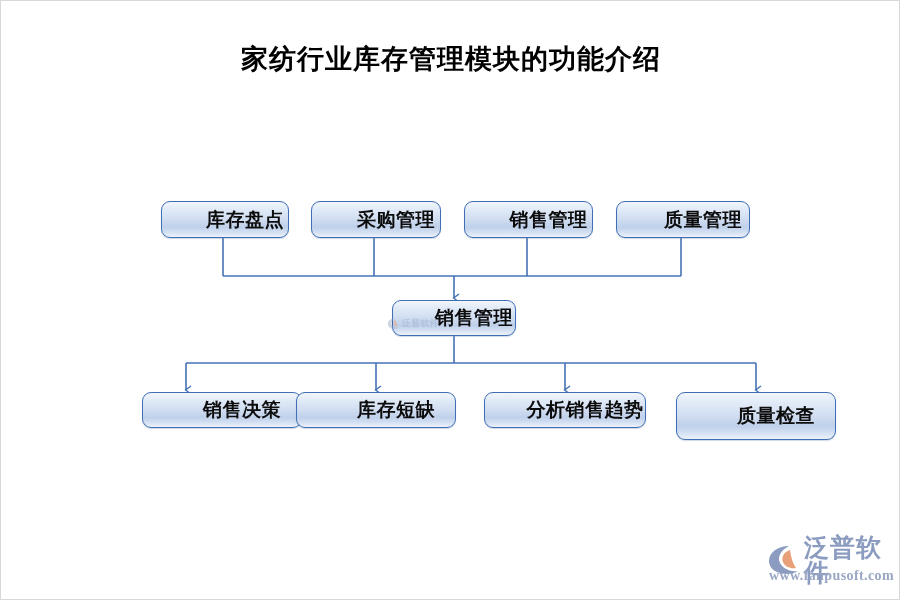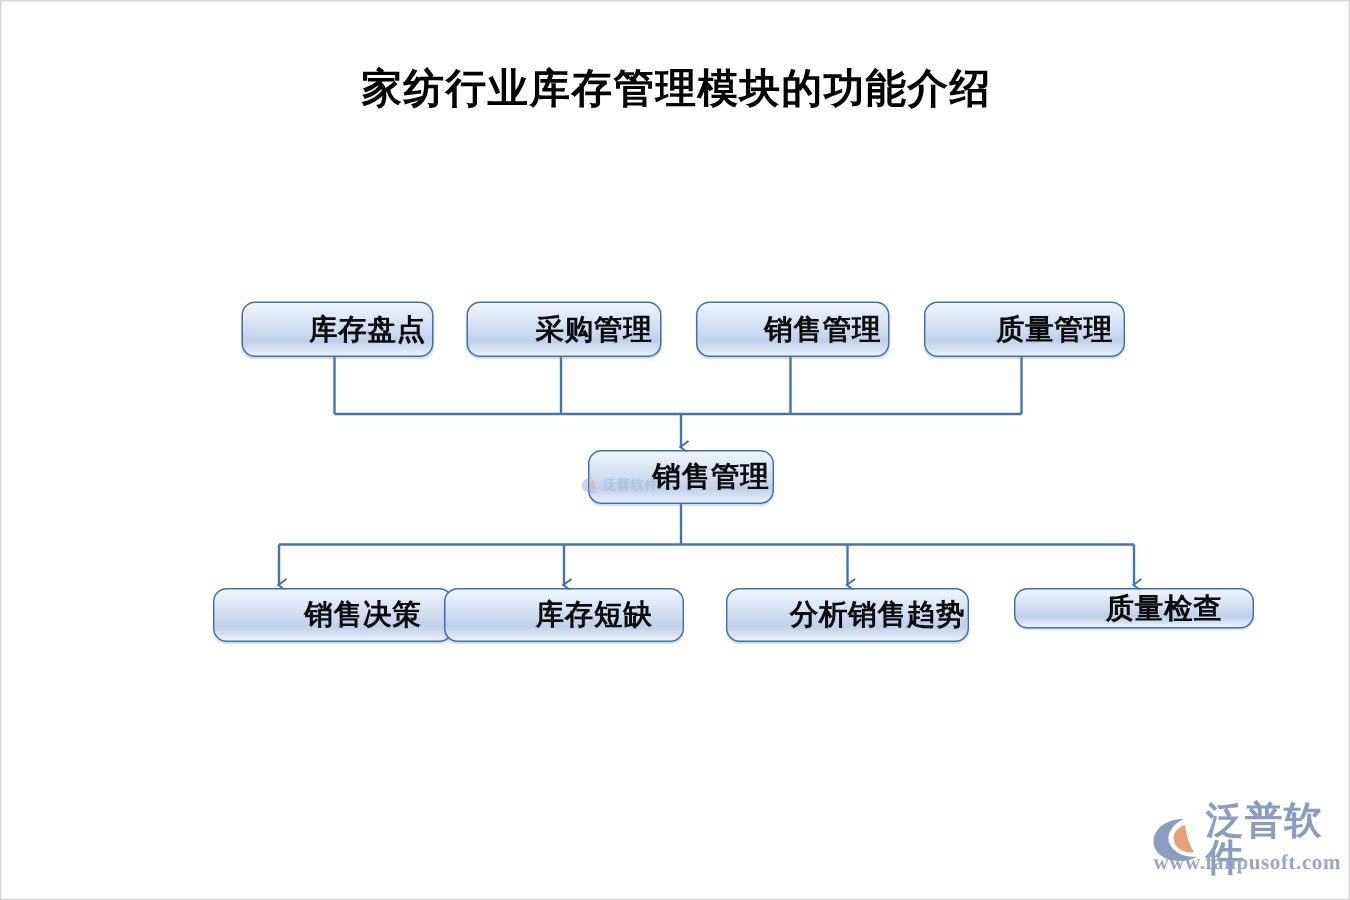--- a/index.html
+++ b/index.html
@@ -213,21 +213,21 @@
 
   <div class="node" style="left:105px; top:391px; width:160px; height:36px;margin-left:36px;">
     <span>销售决策</span>
   </div>
   <div class="node" style="left:483px; top:391px; width:162px; height:36px;">
     <span>分析销售趋势</span>
   </div>
   <div class="node" style="left:295px; top:391px; width:160px; height:36px;">
     <span>库存短缺</span>
   </div>
-  <div class="node" style="left:675px; top:391px; width:160px; height:27px;">
+  <div class="node" style="left:675px; top:391px; width:160px; height:48px;">
     <span>质量检查</span>
   </div>
 
   <div id="logo">
     <div class="logo-row">
       <svg class="logo-mark" viewBox="0 0 34 32">
         <path d="M22,2 C10,2 2,9 2,17 C2,25 10,30 20,30 C24,30 28,29 31,27
                  C24,28 16,25 13,19 C10,13 14,6 22,2 Z" fill="#8c9cc0"></path>
         <path d="M23,6 C17,8 14,13 16,18 C18,23 24,25 29,24
                  C26,20 24,13 23,6 Z" fill="#e8a079"></path>

